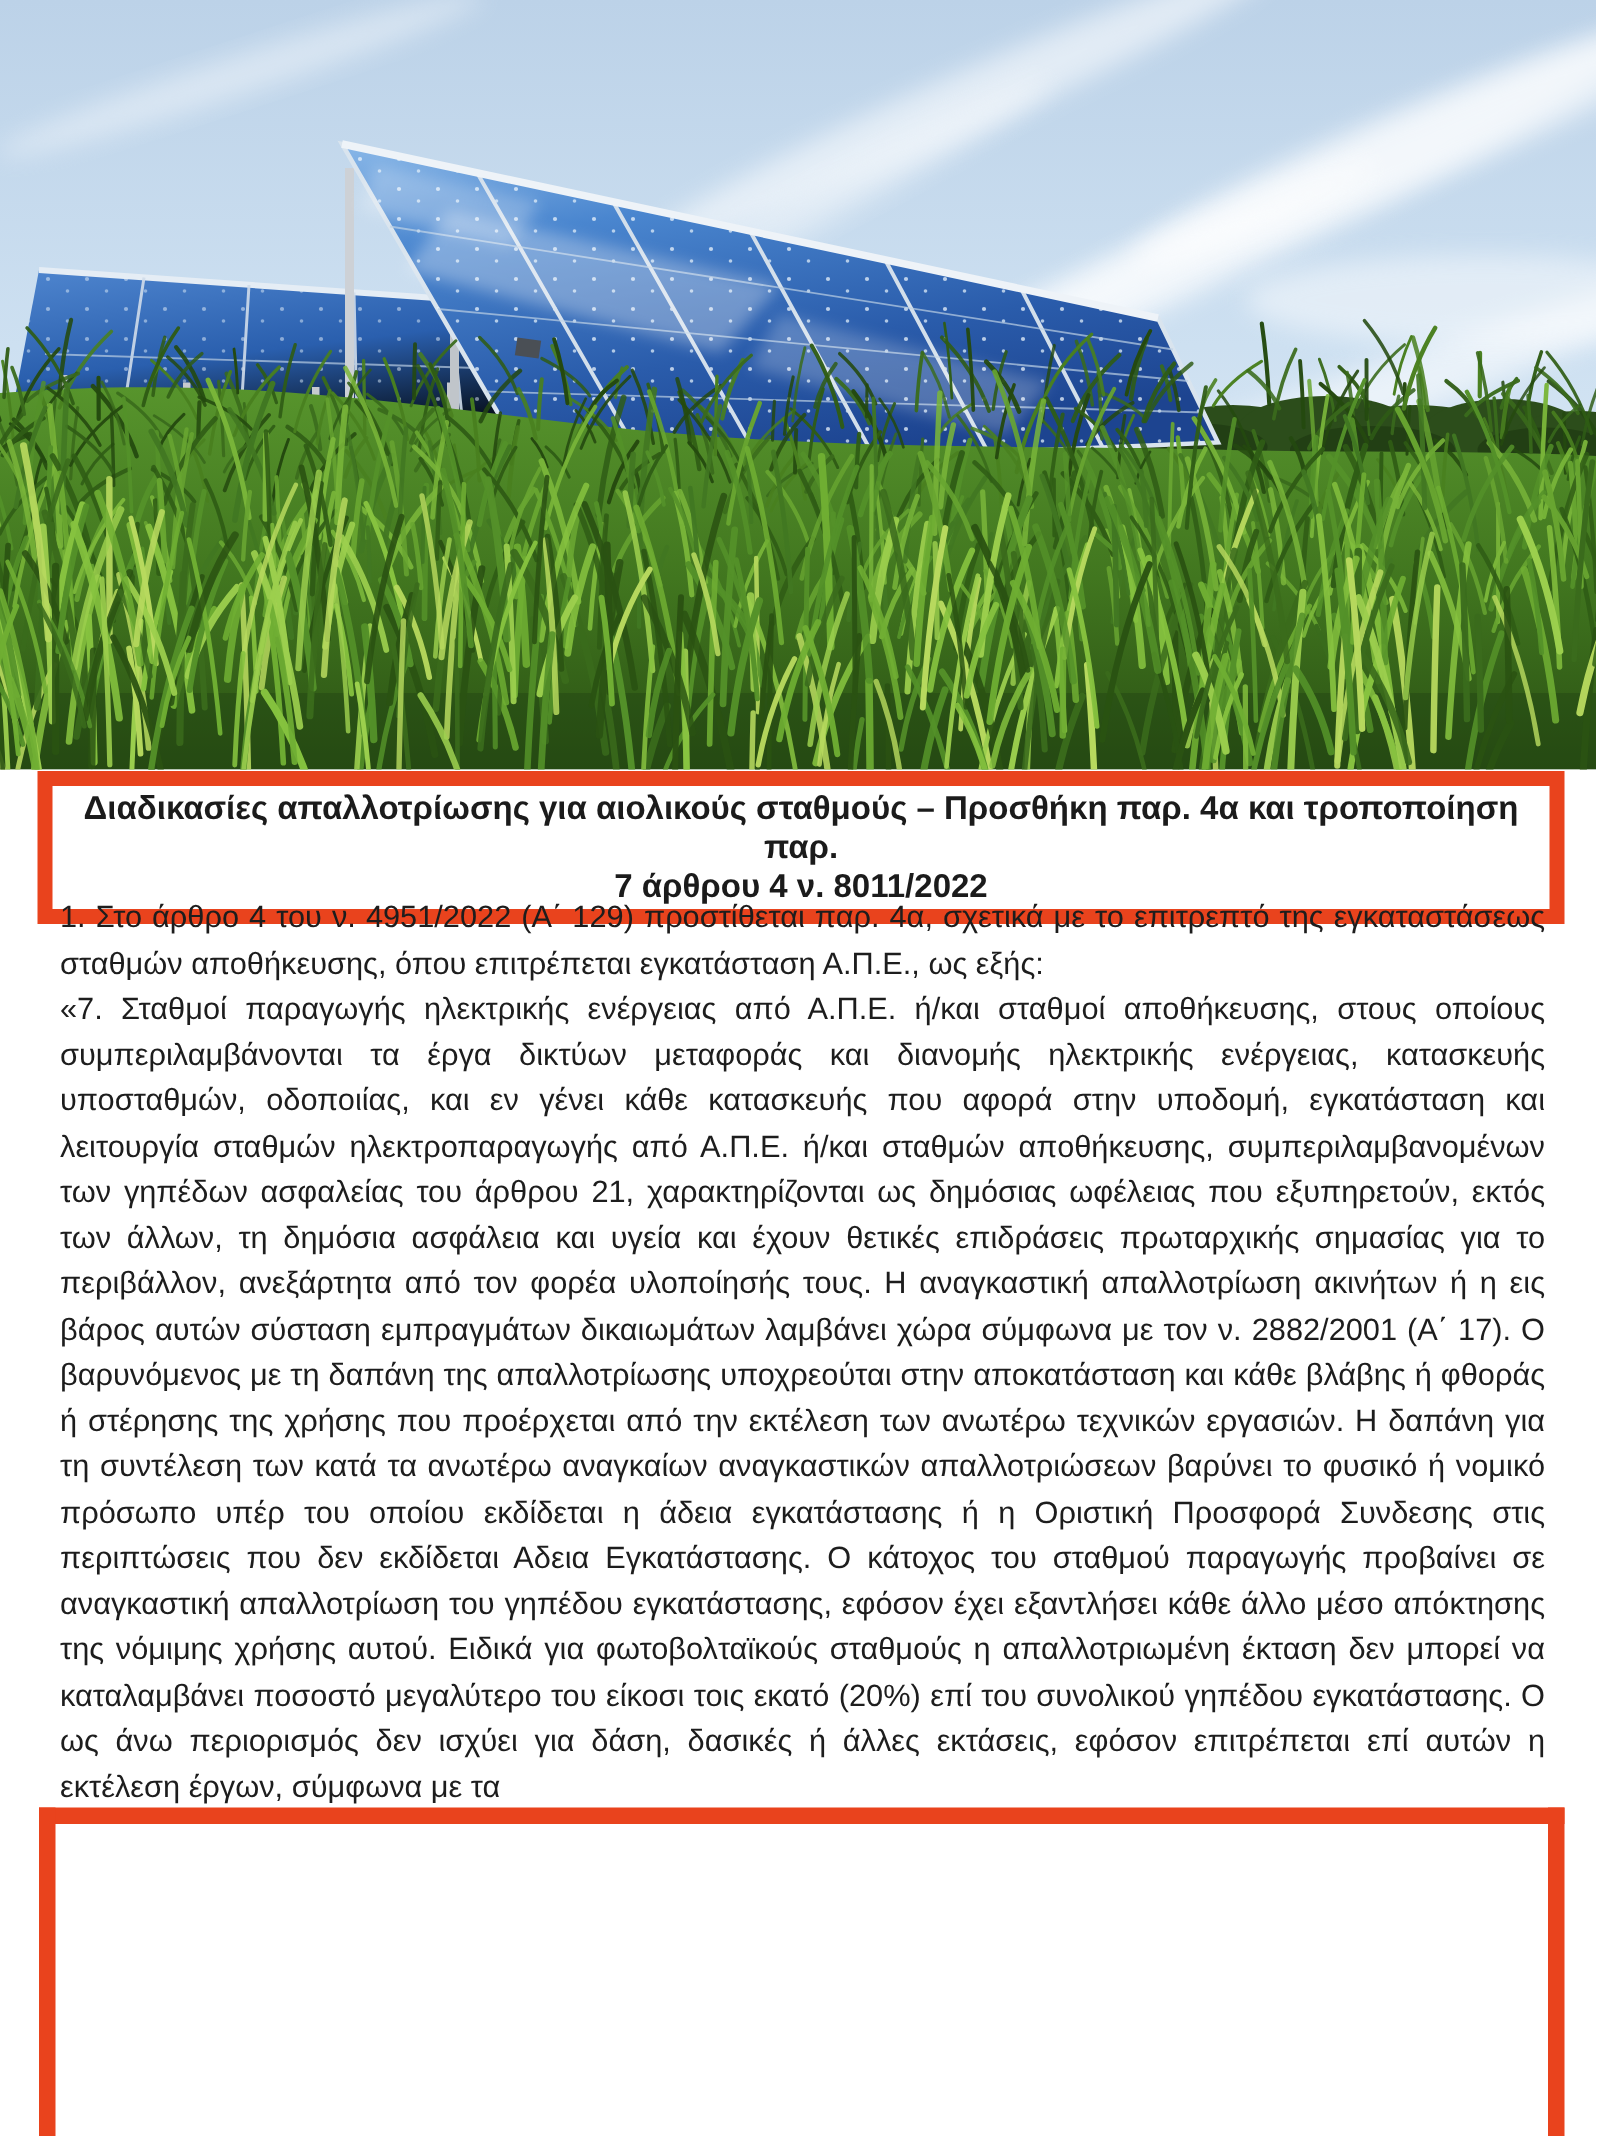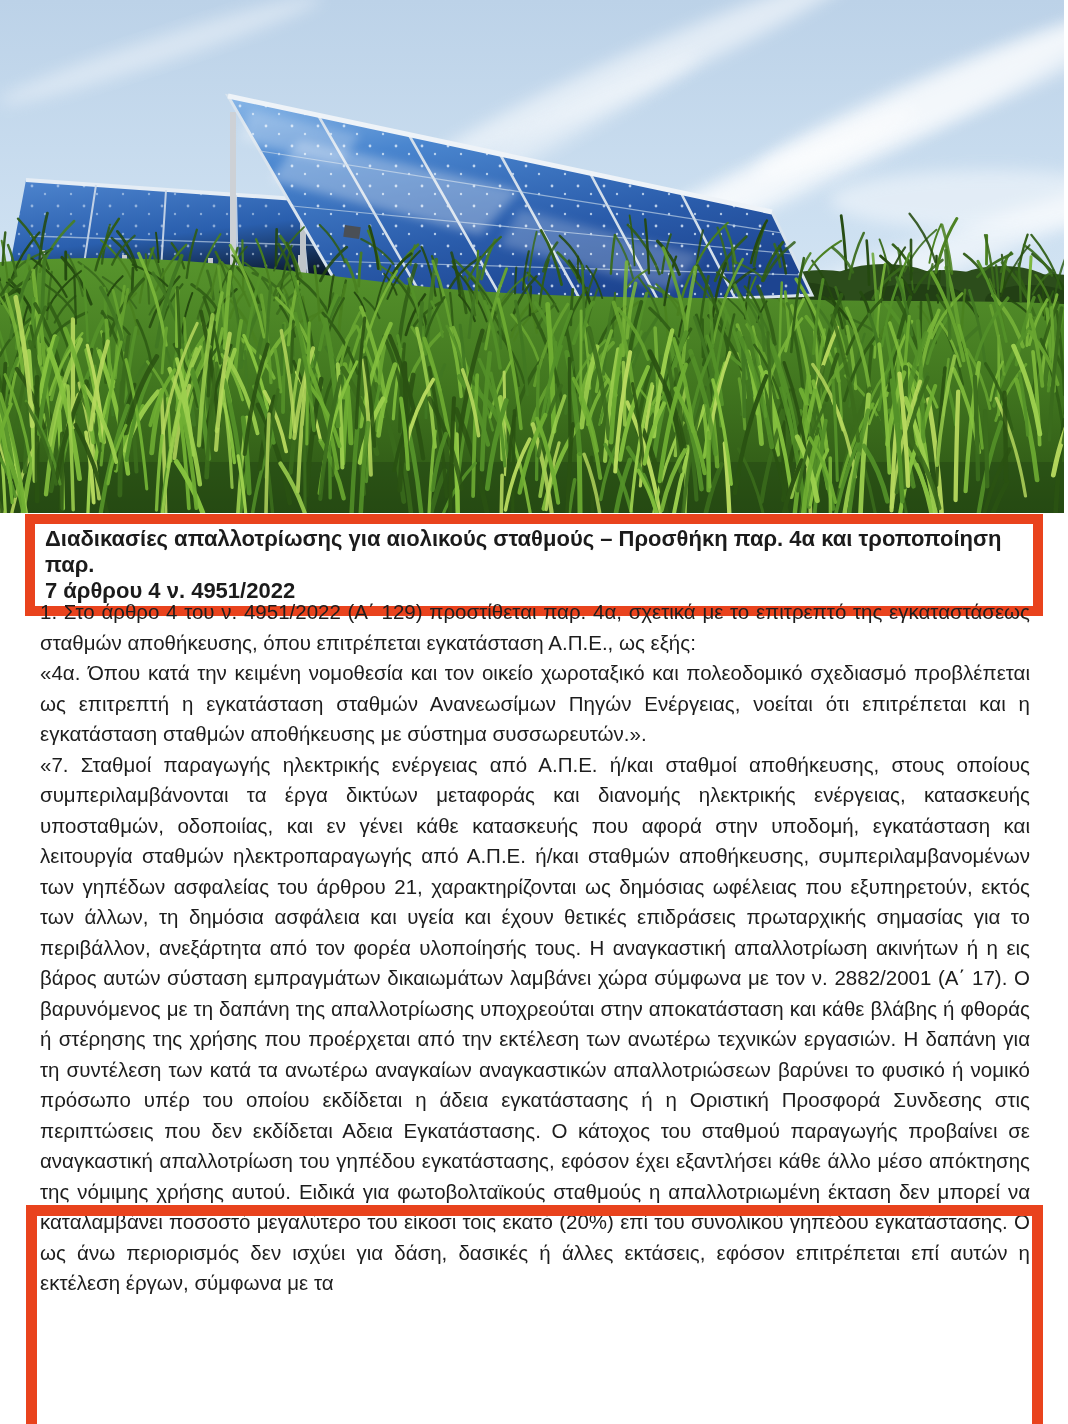--- a/index.html
+++ b/index.html
@@ -13,21 +13,21 @@
   .hero{
     position:absolute; top:0; left:0; width:1064px; height:513px; overflow:hidden;
   }
   .hero svg{ display:block; }
   .title-box{
     position:absolute; left:25px; top:514px; width:1018px; box-sizing:border-box;
     border:10px solid var(--accent); background:#ffffff;
     padding:2px 10px 2px;
   }
   .title-line{
-    font-weight:bold; font-size:22px; line-height:26px; 
+    font-weight:bold; font-size:22px; line-height:26px; text-align:center;
     color:#1b1b1b; letter-spacing:0;
   }
   .body-text{
     position:absolute; left:40px; top:597px; width:990px;
     font-size:20.5px; line-height:30.5px; text-align:justify;
     color:var(--ink);
   }
   .body-text p{ margin:0; }
   .highlight-box{
     position:absolute; left:26px; top:1205px; width:1017px; height:260px;
@@ -1070,24 +1070,23 @@
           <path d="M693.0,431.3 Q687.2,380.5 673.8,339.0" stroke="#6fae33" stroke-width="3.9" fill="none" stroke-linecap="round" opacity="0.90"></path>
           <path d="M835.5,502.3 Q827.8,466.8 809.8,437.8" stroke="#6fae33" stroke-width="3.3" fill="none" stroke-linecap="round" opacity="0.95"></path>
           <path d="M734.9,493.1 Q744.3,428.8 766.4,376.2" stroke="#2a5212" stroke-width="4.2" fill="none" stroke-linecap="round" opacity="0.96"></path>
           <path d="M356.3,427.9 Q358.8,367.5 364.7,318.1" stroke="#2a5212" stroke-width="3.2" fill="none" stroke-linecap="round" opacity="0.88"></path>
         </g>
     </svg>
   </div>
 
   <div class="title-box">
     <div class="title-line">Διαδικασίες απαλλοτρίωσης για αιολικούς σταθμούς – Προσθήκη παρ. 4α και τροποποίηση παρ.</div>
-    <div class="title-line">7 άρθρου 4 ν. 4951/2022</div>
+    <div class="title-line">7 άρθρου 4 ν. 8011/2022</div>
   </div>
 
   <div class="body-text">
     <p>1. Στο άρθρο 4 του ν. 4951/2022 (Α΄ 129) προστίθεται παρ. 4α, σχετικά με το επιτρεπτό της εγκαταστάσεως σταθμών αποθήκευσης, όπου επιτρέπεται εγκατάσταση Α.Π.Ε., ως εξής:</p>
-    <p>«4α. Όπου κατά την κειμένη νομοθεσία και τον οικείο χωροταξικό και πολεοδομικό σχεδιασμό προβλέπεται ως επιτρεπτή η εγκατάσταση σταθμών Ανανεωσίμων Πηγών Ενέργειας, νοείται ότι επιτρέπεται και η εγκατάσταση σταθμών αποθήκευσης με σύστημα συσσωρευτών.».</p>
     <p>«7. Σταθμοί παραγωγής ηλεκτρικής ενέργειας από Α.Π.Ε. ή/και σταθμοί αποθήκευσης, στους οποίους συμπεριλαμβάνονται τα έργα δικτύων μεταφοράς και διανομής ηλεκτρικής ενέργειας, κατασκευής υποσταθμών, οδοποιίας, και εν γένει κάθε κατασκευής που αφορά στην υποδομή, εγκατάσταση και λειτουργία σταθμών ηλεκτροπαραγωγής από Α.Π.Ε. ή/και σταθμών αποθήκευσης, συμπεριλαμβανομένων των γηπέδων ασφαλείας του άρθρου 21, χαρακτηρίζονται ως δημόσιας ωφέλειας που εξυπηρετούν, εκτός των άλλων, τη δημόσια ασφάλεια και υγεία και έχουν θετικές επιδράσεις πρωταρχικής σημασίας για το περιβάλλον, ανεξάρτητα από τον φορέα υλοποίησής τους. Η αναγκαστική απαλλοτρίωση ακινήτων ή η εις βάρος αυτών σύσταση εμπραγμάτων δικαιωμάτων λαμβάνει χώρα σύμφωνα με τον ν. 2882/2001 (Α΄ 17). Ο βαρυνόμενος με τη δαπάνη της απαλλοτρίωσης υποχρεούται στην αποκατάσταση και κάθε βλάβης ή φθοράς ή στέρησης της χρήσης που προέρχεται από την εκτέλεση των ανωτέρω τεχνικών εργασιών. Η δαπάνη για τη συντέλεση των κατά τα ανωτέρω αναγκαίων αναγκαστικών απαλλοτριώσεων βαρύνει το φυσικό ή νομικό πρόσωπο υπέρ του οποίου εκδίδεται η άδεια εγκατάστασης ή η Οριστική Προσφορά Συνδεσης στις περιπτώσεις που δεν εκδίδεται Αδεια Εγκατάστασης. Ο κάτοχος του σταθμού παραγωγής προβαίνει σε αναγκαστική απαλλοτρίωση του γηπέδου εγκατάστασης, εφόσον έχει εξαντλήσει κάθε άλλο μέσο απόκτησης της νόμιμης χρήσης αυτού. Ειδικά για φωτοβολταϊκούς σταθμούς η απαλλοτριωμένη έκταση δεν μπορεί να καταλαμβάνει ποσοστό μεγαλύτερο του είκοσι τοις εκατό (20%) επί του συνολικού γηπέδου εγκατάστασης. Ο ως άνω περιορισμός δεν ισχύει για δάση, δασικές ή άλλες εκτάσεις, εφόσον επιτρέπεται επί αυτών η εκτέλεση έργων, σύμφωνα με τα</p>
   </div>
 
   <div class="highlight-box"></div>
 
 </div>
 
 </body></html>

